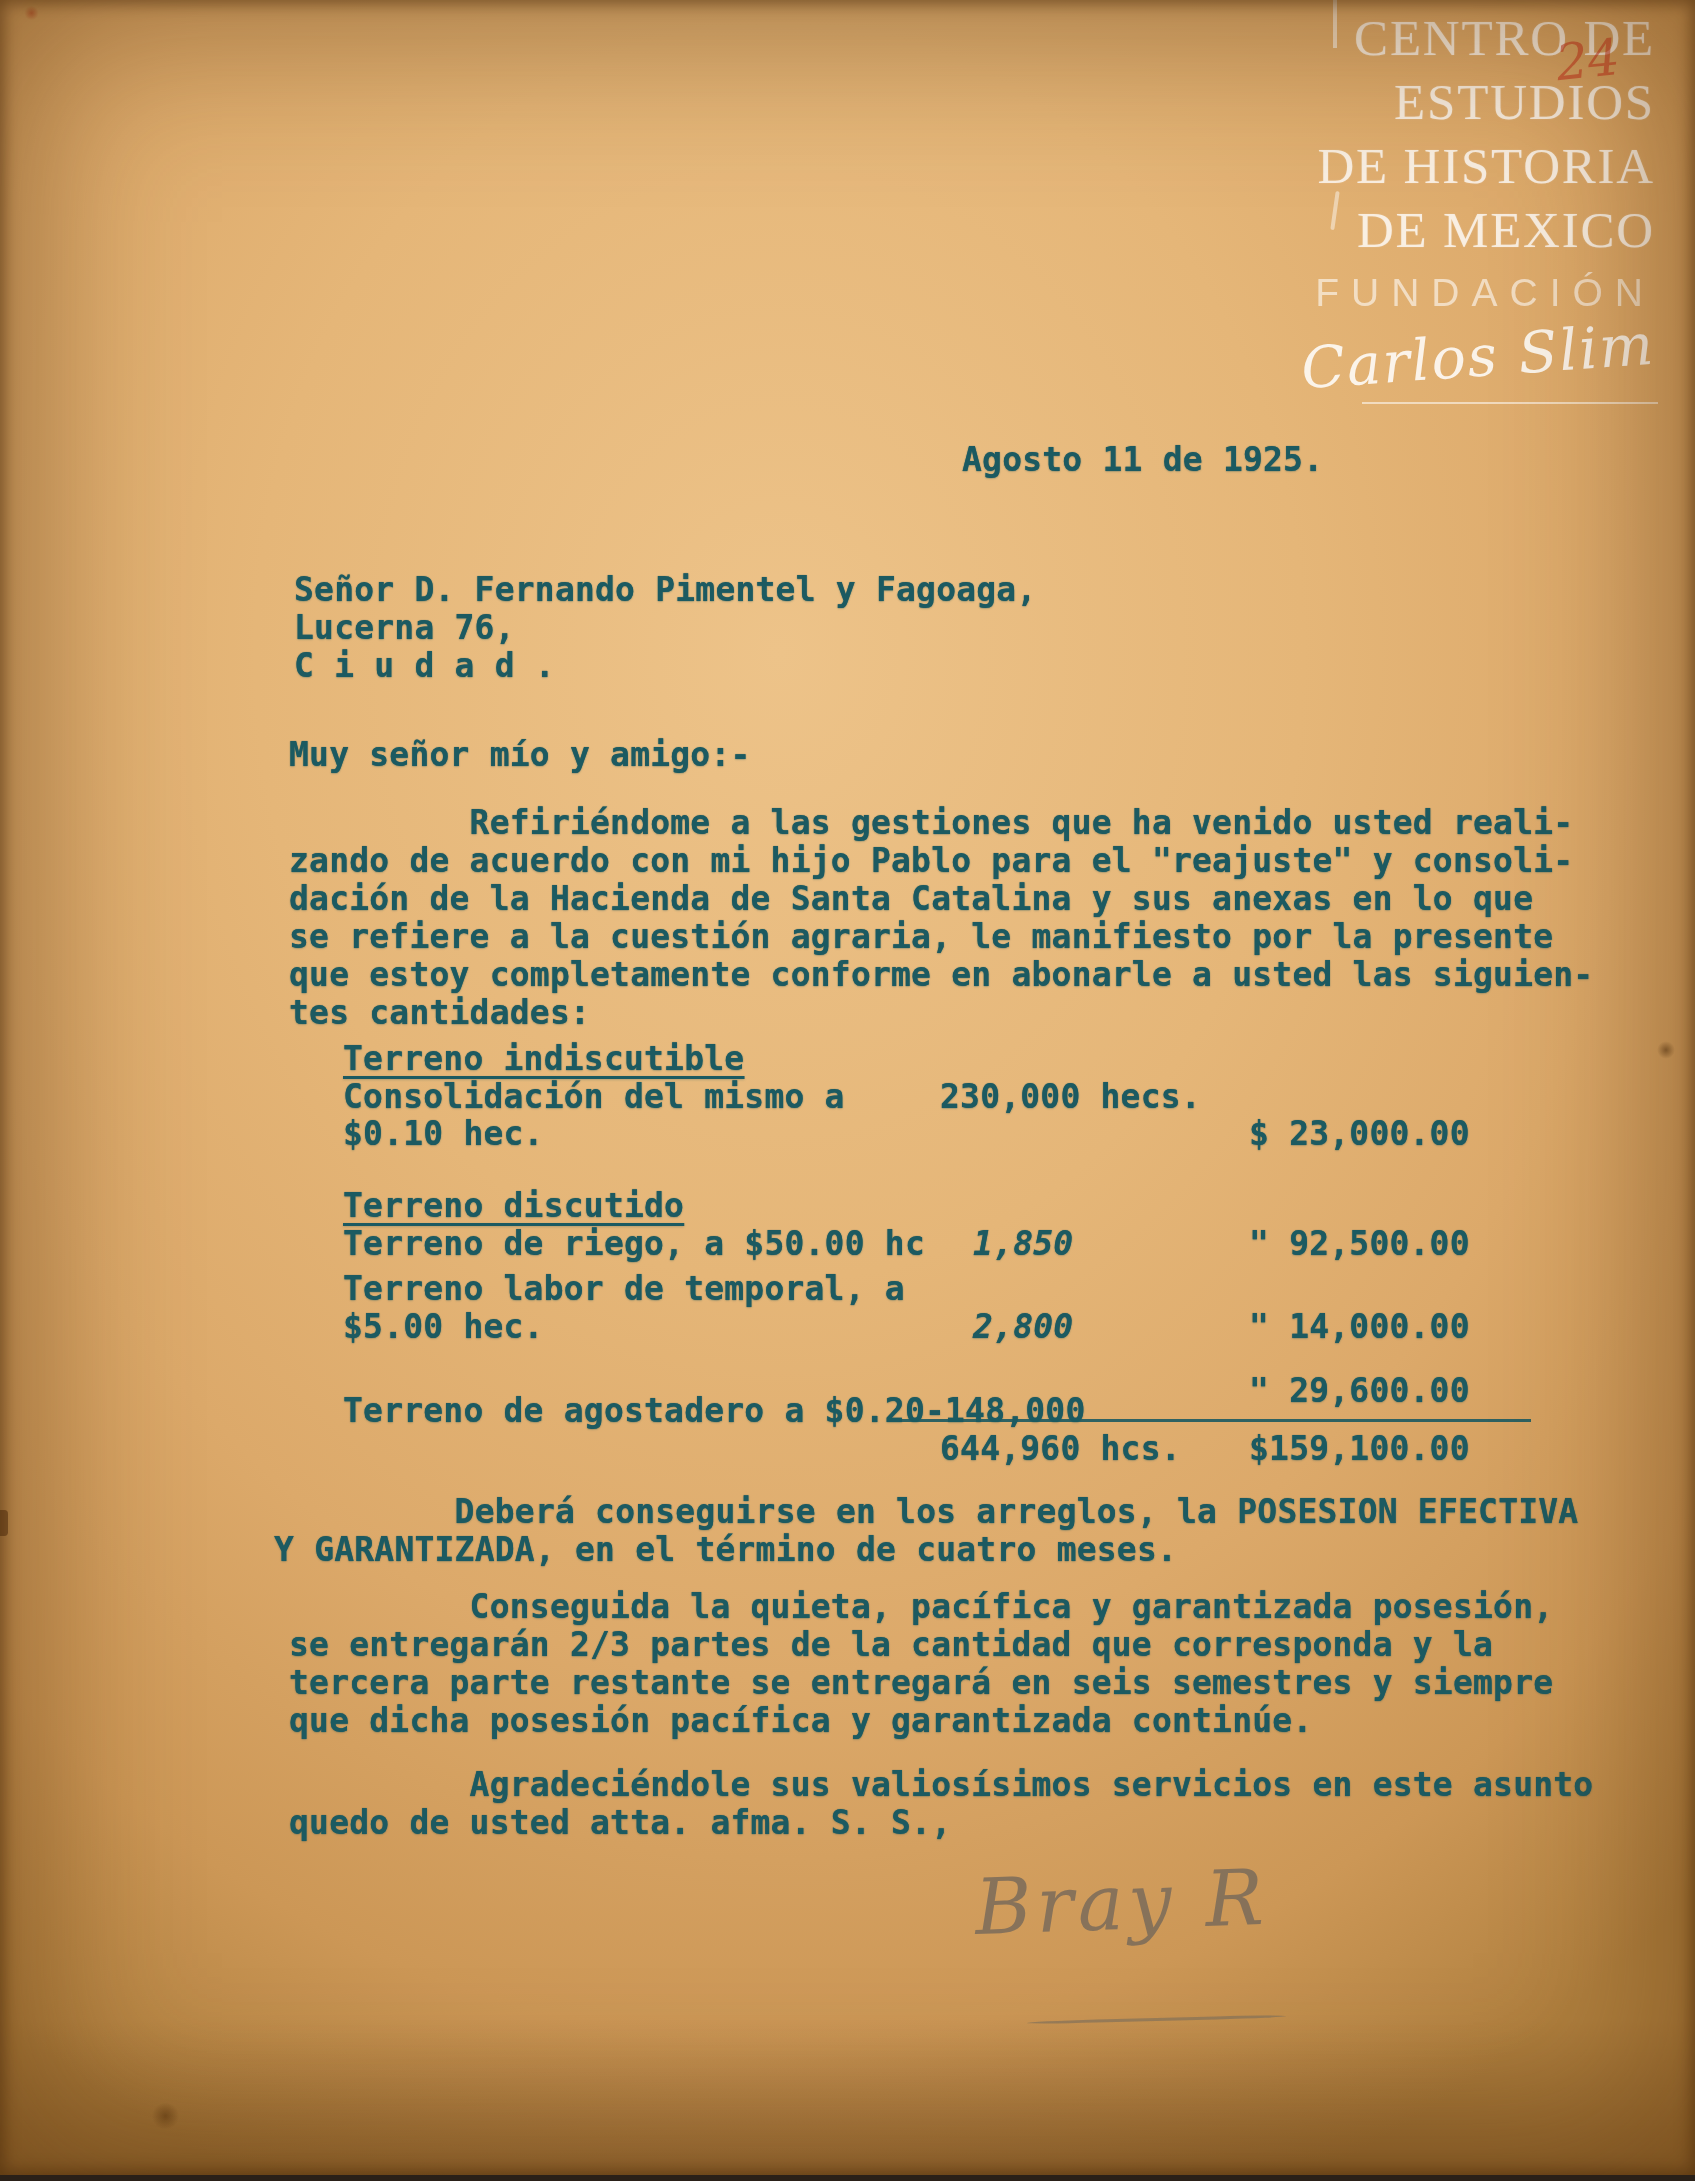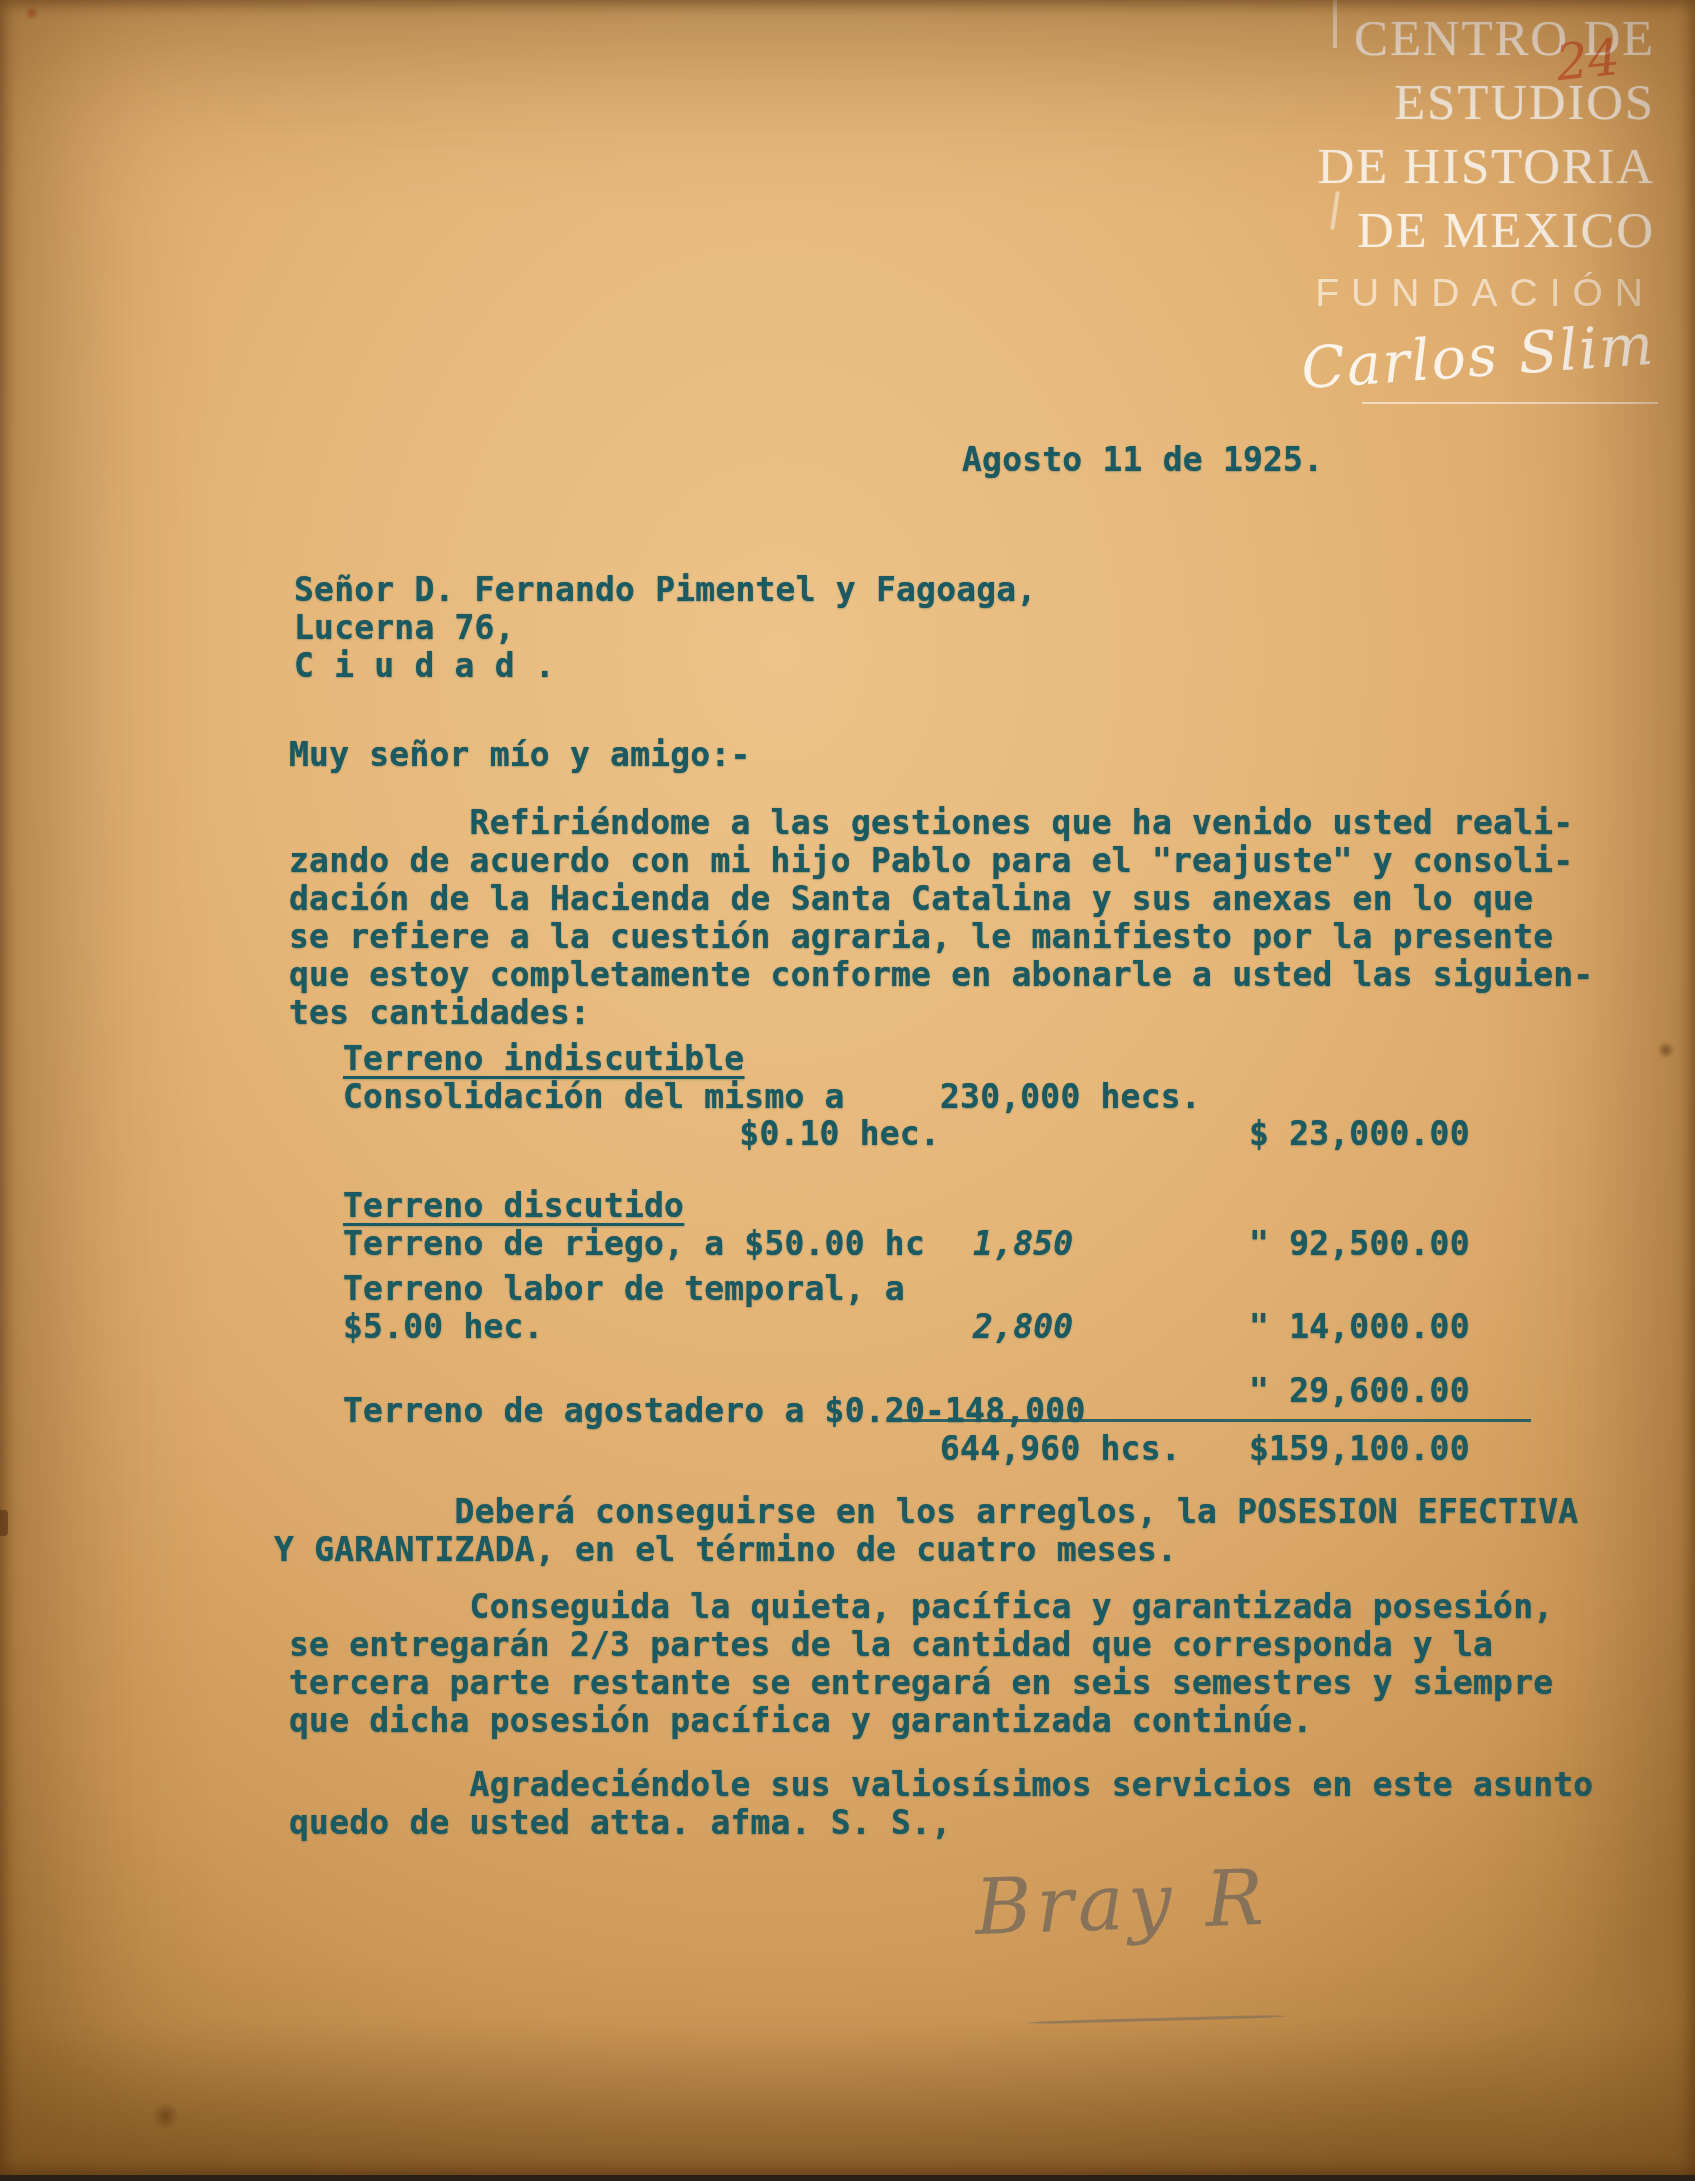--- a/index.html
+++ b/index.html
@@ -68,21 +68,21 @@
     white-space: pre;
   }
   .trow > span { box-sizing: border-box; display: inline-block; }
   .cl  { width: 597px; }
   .clw { width: 906px; margin-top: 20px; }
   .cq  { width: 309px; }
   .ca  { flex: 0 0 auto; }
   .ind { padding-left: 33px; font-style: italic; }
   .r-h1  { top: 0; }
   .r-s1a { top: 38px; }
-  .r-s1b { top: 75px; text-align: right; }
+  .r-s1b { top: 75px; }
   .r-h2  { top: 147px; }
   .r-s2a { top: 185px; }
   .r-s3a { top: 230px; }
   .r-s3b { top: 268px; }
   .r-s4a { top: 332px; }
   .r-tot { top: 390px; }
   .sum-rule {
     position: absolute;
     left: 556px;
     top: 379px;

